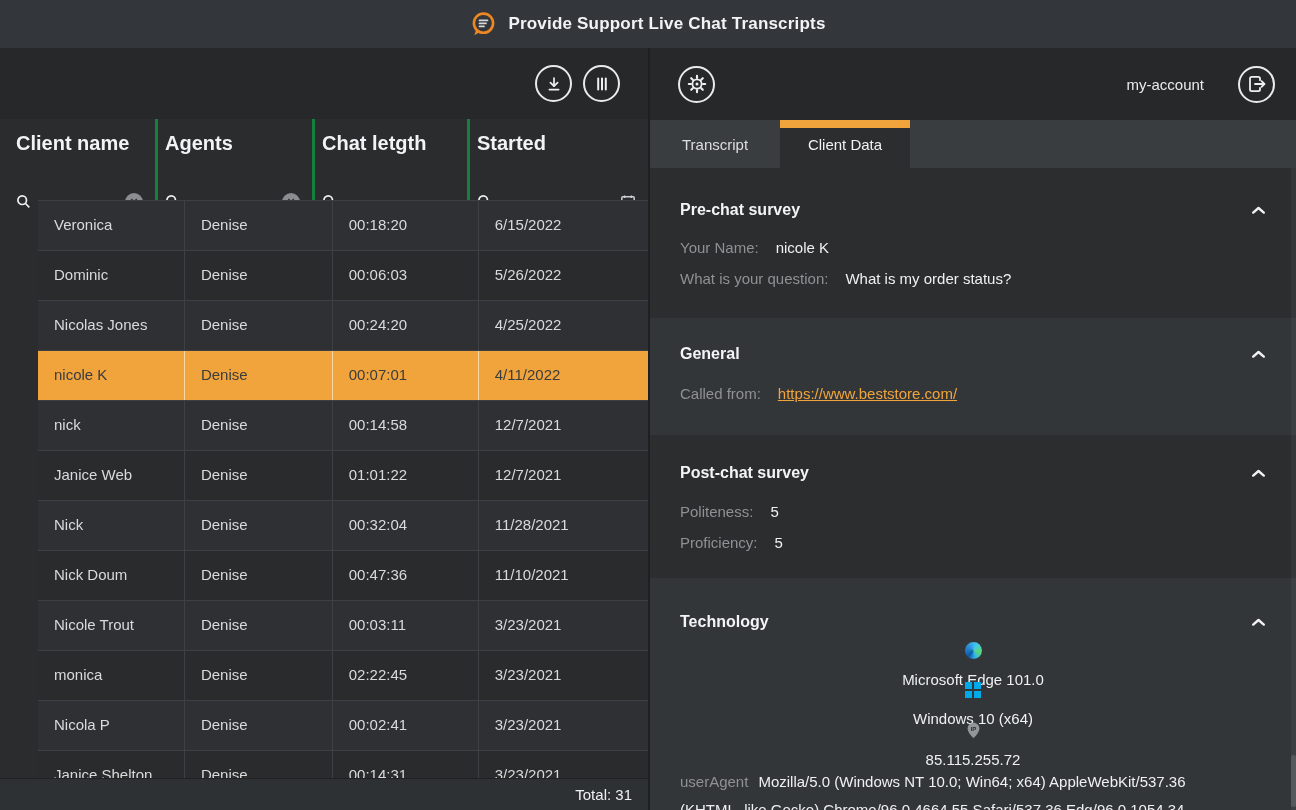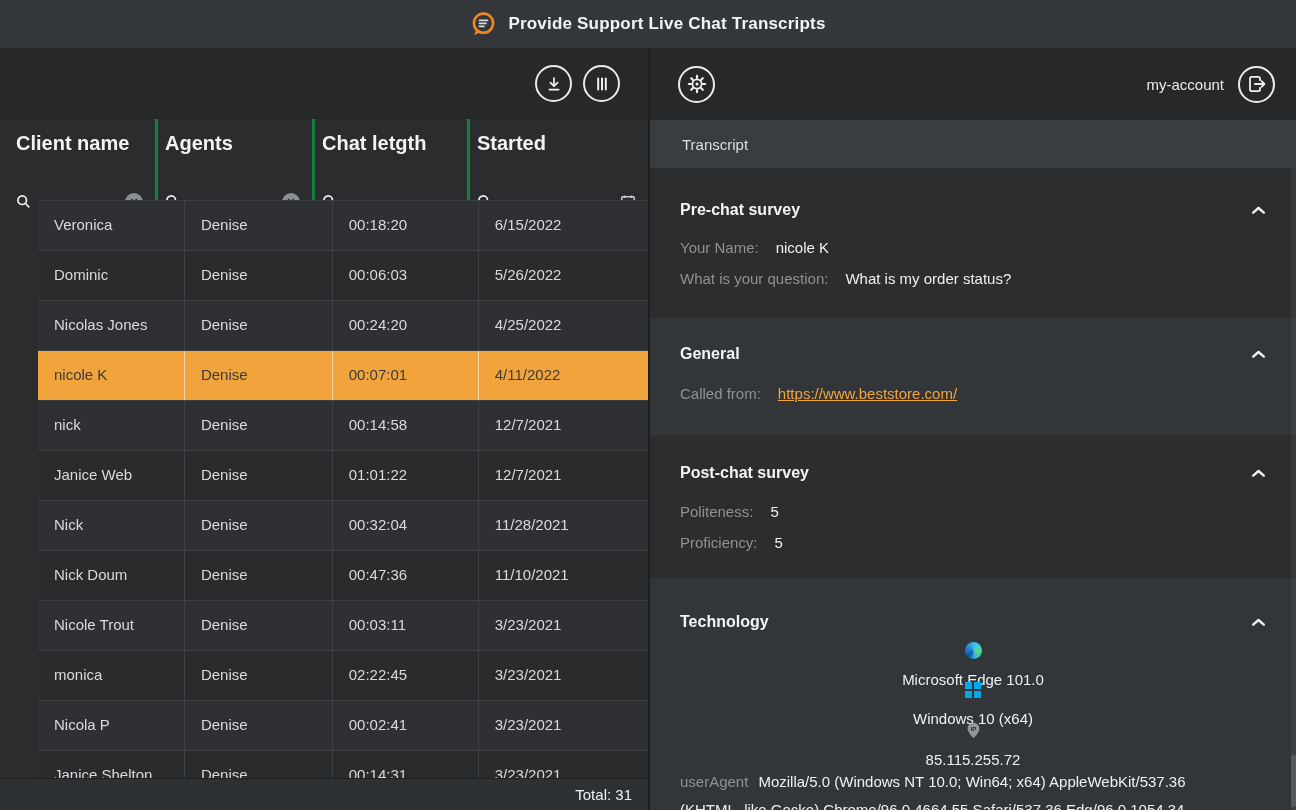--- a/index.html
+++ b/index.html
@@ -45,21 +45,21 @@
   .trow.selected .cell{color:#3b3c3d;}
   .trow.selected .cell:nth-child(n+2){border-left-color:rgba(255,255,255,.55);}
 
   .table-footer{position:absolute;left:0;right:0;bottom:0;height:32px;background:#2e3134;
     border-top:1px solid #1f2123;display:flex;align-items:center;justify-content:flex-end;
     padding-right:16px;color:#eef0f1;font-size:15px;box-sizing:border-box;}
 
   
   .right-panel{width:646px;background:#2b2d2f;display:flex;flex-direction:column;position:relative;}
   .right-toolbar{height:72px;background:#26282a;display:flex;align-items:center;
-    box-sizing:border-box;padding:0 21px 0 28px;flex:none;}
+    box-sizing:border-box;padding:0 21px 0 28px;flex:none;gap:20px;}
   .rt-spacer{flex:1;}
   .account-label{color:#e9ebec;font-size:15px;margin-right:14px;}
 
   .tabstrip{height:48px;background:#3a3d40;display:flex;flex:none;}
   .tab{width:130px;display:flex;align-items:center;justify-content:center;color:#dcdedf;
     font-size:15px;cursor:pointer;box-sizing:border-box;position:relative;}
   .tab.active{background:#2b2d2f;color:#f1f2f3;}
   .tab.active::before{content:"";position:absolute;top:0;left:0;right:0;height:8px;background:#f2a43c;}
 
   .sections{flex:1;overflow:hidden;display:flex;flex-direction:column;}
@@ -303,20 +303,23 @@
                 <path d="M15.6 8.2 18.4 11l-2.8 2.8"></path>
             </svg>
           </span>
         </button>
       </div>
 
       <div class="tabstrip">
         <div class="tab">
           <span>Transcript</span>
         </div>
+        <div class="tab active">
+          <span>Client Data</span>
+        </div>
       </div>
 
       <div class="sections">
 
         <section class="sect shade-a sect-prechat">
           <div class="sect-title">Pre-chat survey</div>
           <button class="chev-btn">
             <span style="line-height:0;">
               <svg width="15" height="9" viewBox="0 0 15 9" fill="none" stroke="#f1f2f3" stroke-width="2.4" stroke-linecap="round" stroke-linejoin="round">
                   <path d="M2.2 6.6 7.5 2 12.8 6.6"></path>

